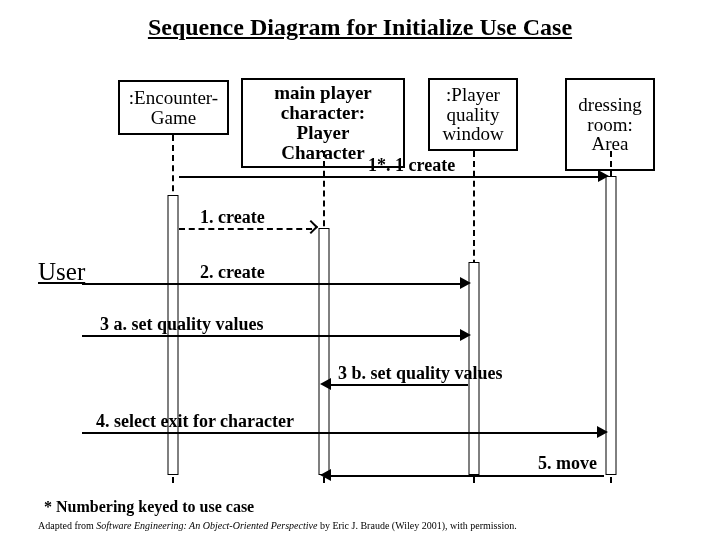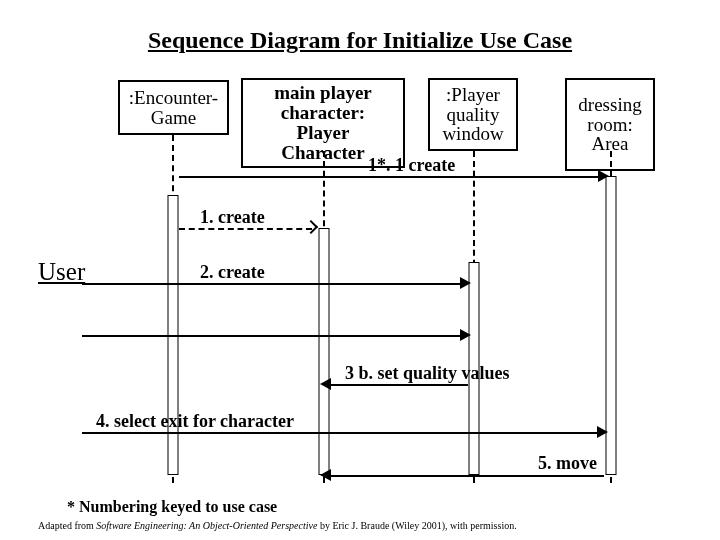--- a/index.html
+++ b/index.html
@@ -1,17 +1,17 @@
 <!DOCTYPE html>
 <html><head>
 <meta charset="utf-8">
 <style>
   * { box-sizing: border-box; margin: 0; padding: 0; }
   body { width: 720px; height: 540px; font-family: "Times New Roman", serif; background: #fff; position: relative; }
-  .title { text-align: center; font-size: 24px; font-weight: bold; text-decoration: underline; padding-top: 27px; }
+  .title { text-align: center; font-size: 24px; font-weight: bold; text-decoration: underline; padding-top: 14px; }
   .stage { position: absolute; left: 0; top: 0; width: 720px; height: 540px; }
 
   .participant-box {
     position: absolute;
     border: 2px solid #000;
     background: #fff;
     text-align: center;
     font-size: 19px;
     line-height: 1.05;
     padding: 2px 20px;
@@ -118,32 +118,33 @@
   <div class="msg-line dashed" style="left:179px; top:228px; width:133px;"></div>
   <div class="arrow-head open-right" style="left:306px; top:222px;"></div>
   <div class="msg-label" style="left:200px; top:207px;">1. create</div>
 
   <div class="msg-line" style="left:82px; top:283px; width:380px;"></div>
   <div class="arrow-head right" style="left:460px; top:277px;"></div>
   <div class="msg-label" style="left:200px; top:262px;">2. create</div>
 
   <div class="msg-line" style="left:82px; top:335px; width:380px;"></div>
   <div class="arrow-head right" style="left:460px; top:329px;"></div>
+  <div class="msg-label" style="left:100px; top:314px;">3 a. set quality values</div>
 
   <div class="msg-line" style="left:331px; top:384px; width:137px;"></div>
   <div class="arrow-head left" style="left:320px; top:378px;"></div>
-  <div class="msg-label" style="left:345px; top:363px;text-align:center;">3 b. set quality values</div>
+  <div class="msg-label" style="left:338px; top:363px;text-align:center;">3 b. set quality values</div>
 
   <div class="msg-line" style="left:82px; top:432px; width:516px;"></div>
   <div class="arrow-head right" style="left:597px; top:426px;"></div>
   <div class="msg-label" style="left:96px; top:411px;">4. select exit for character</div>
 
   <div class="msg-line" style="left:331px; top:475px; width:273px;"></div>
   <div class="arrow-head left" style="left:320px; top:469px;"></div>
   <div class="msg-label" style="left:538px; top:453px;">5. move</div>
 
-  <div class="footnote" style="left:67px; top:498px;">* Numbering keyed to use case</div>
+  <div class="footnote" style="left:44px; top:498px;">* Numbering keyed to use case</div>
 
   <div class="citation" style="left:38px; top:520px;">
     <span>Adapted from </span><span class="italic">Software Engineering: An Object-Oriented Perspective</span><span> by Eric J. Braude (Wiley 2001), with permission.</span>
   </div>
 
 </div>
 
 </body></html>

